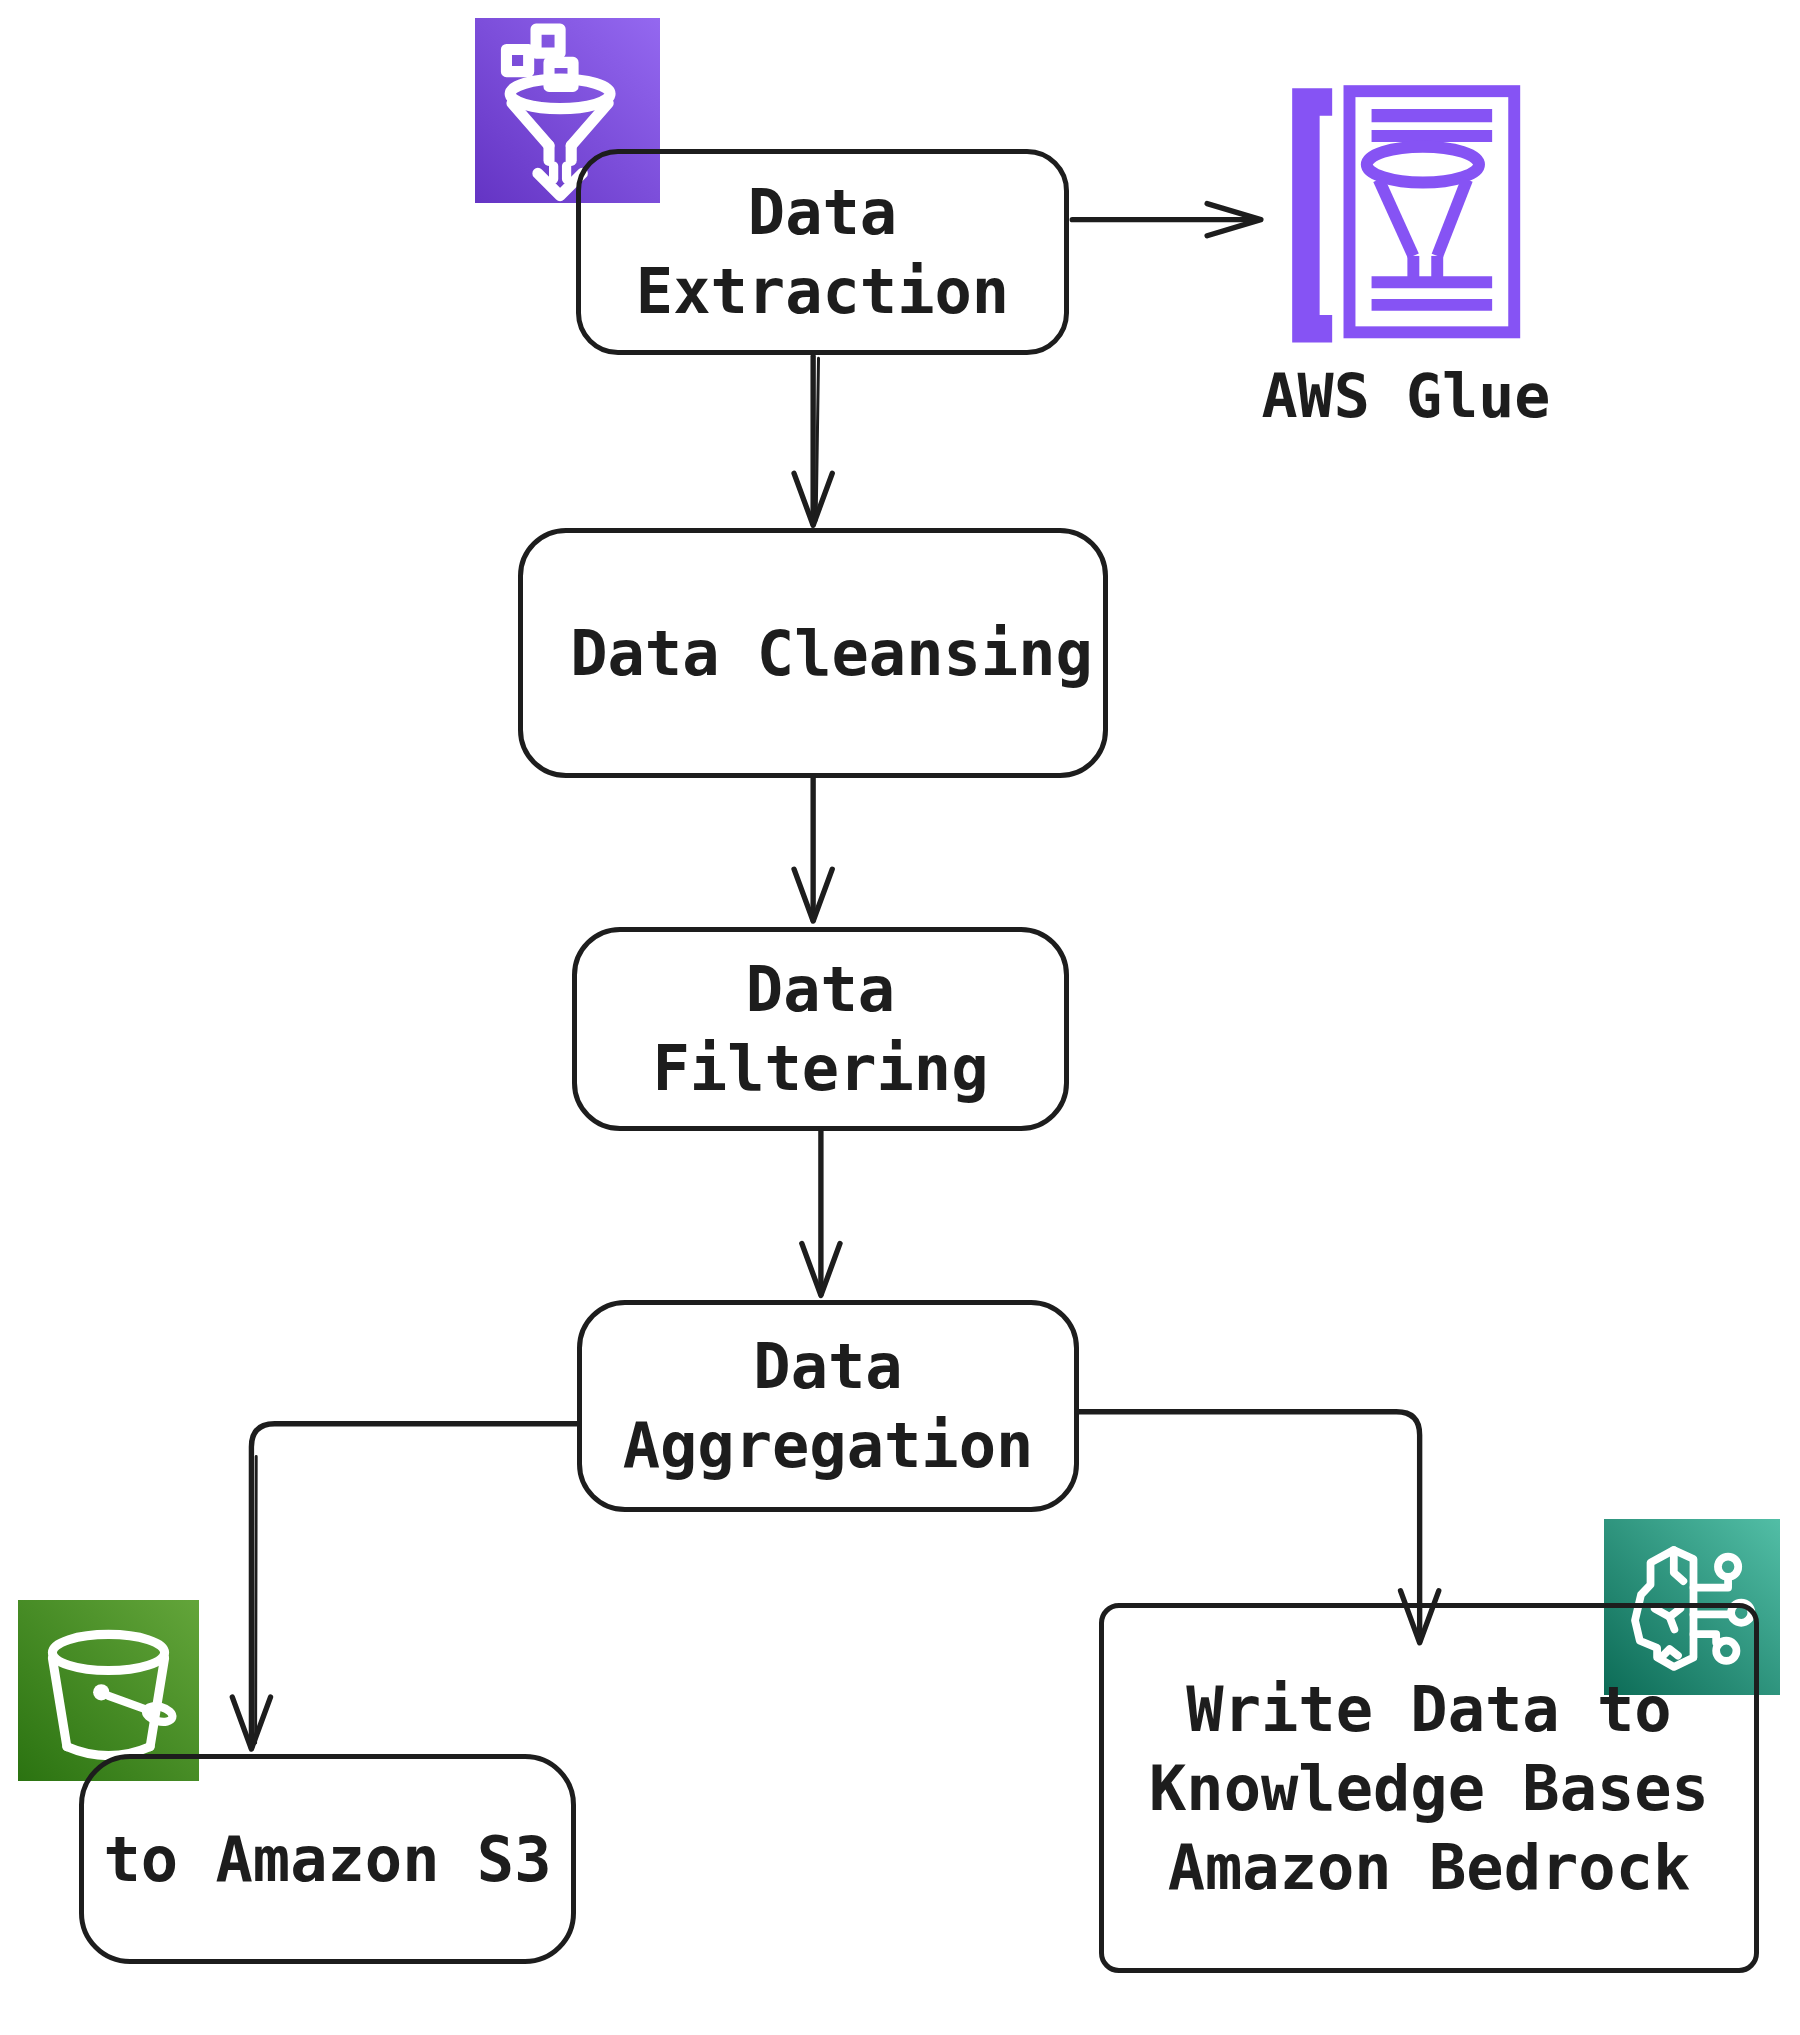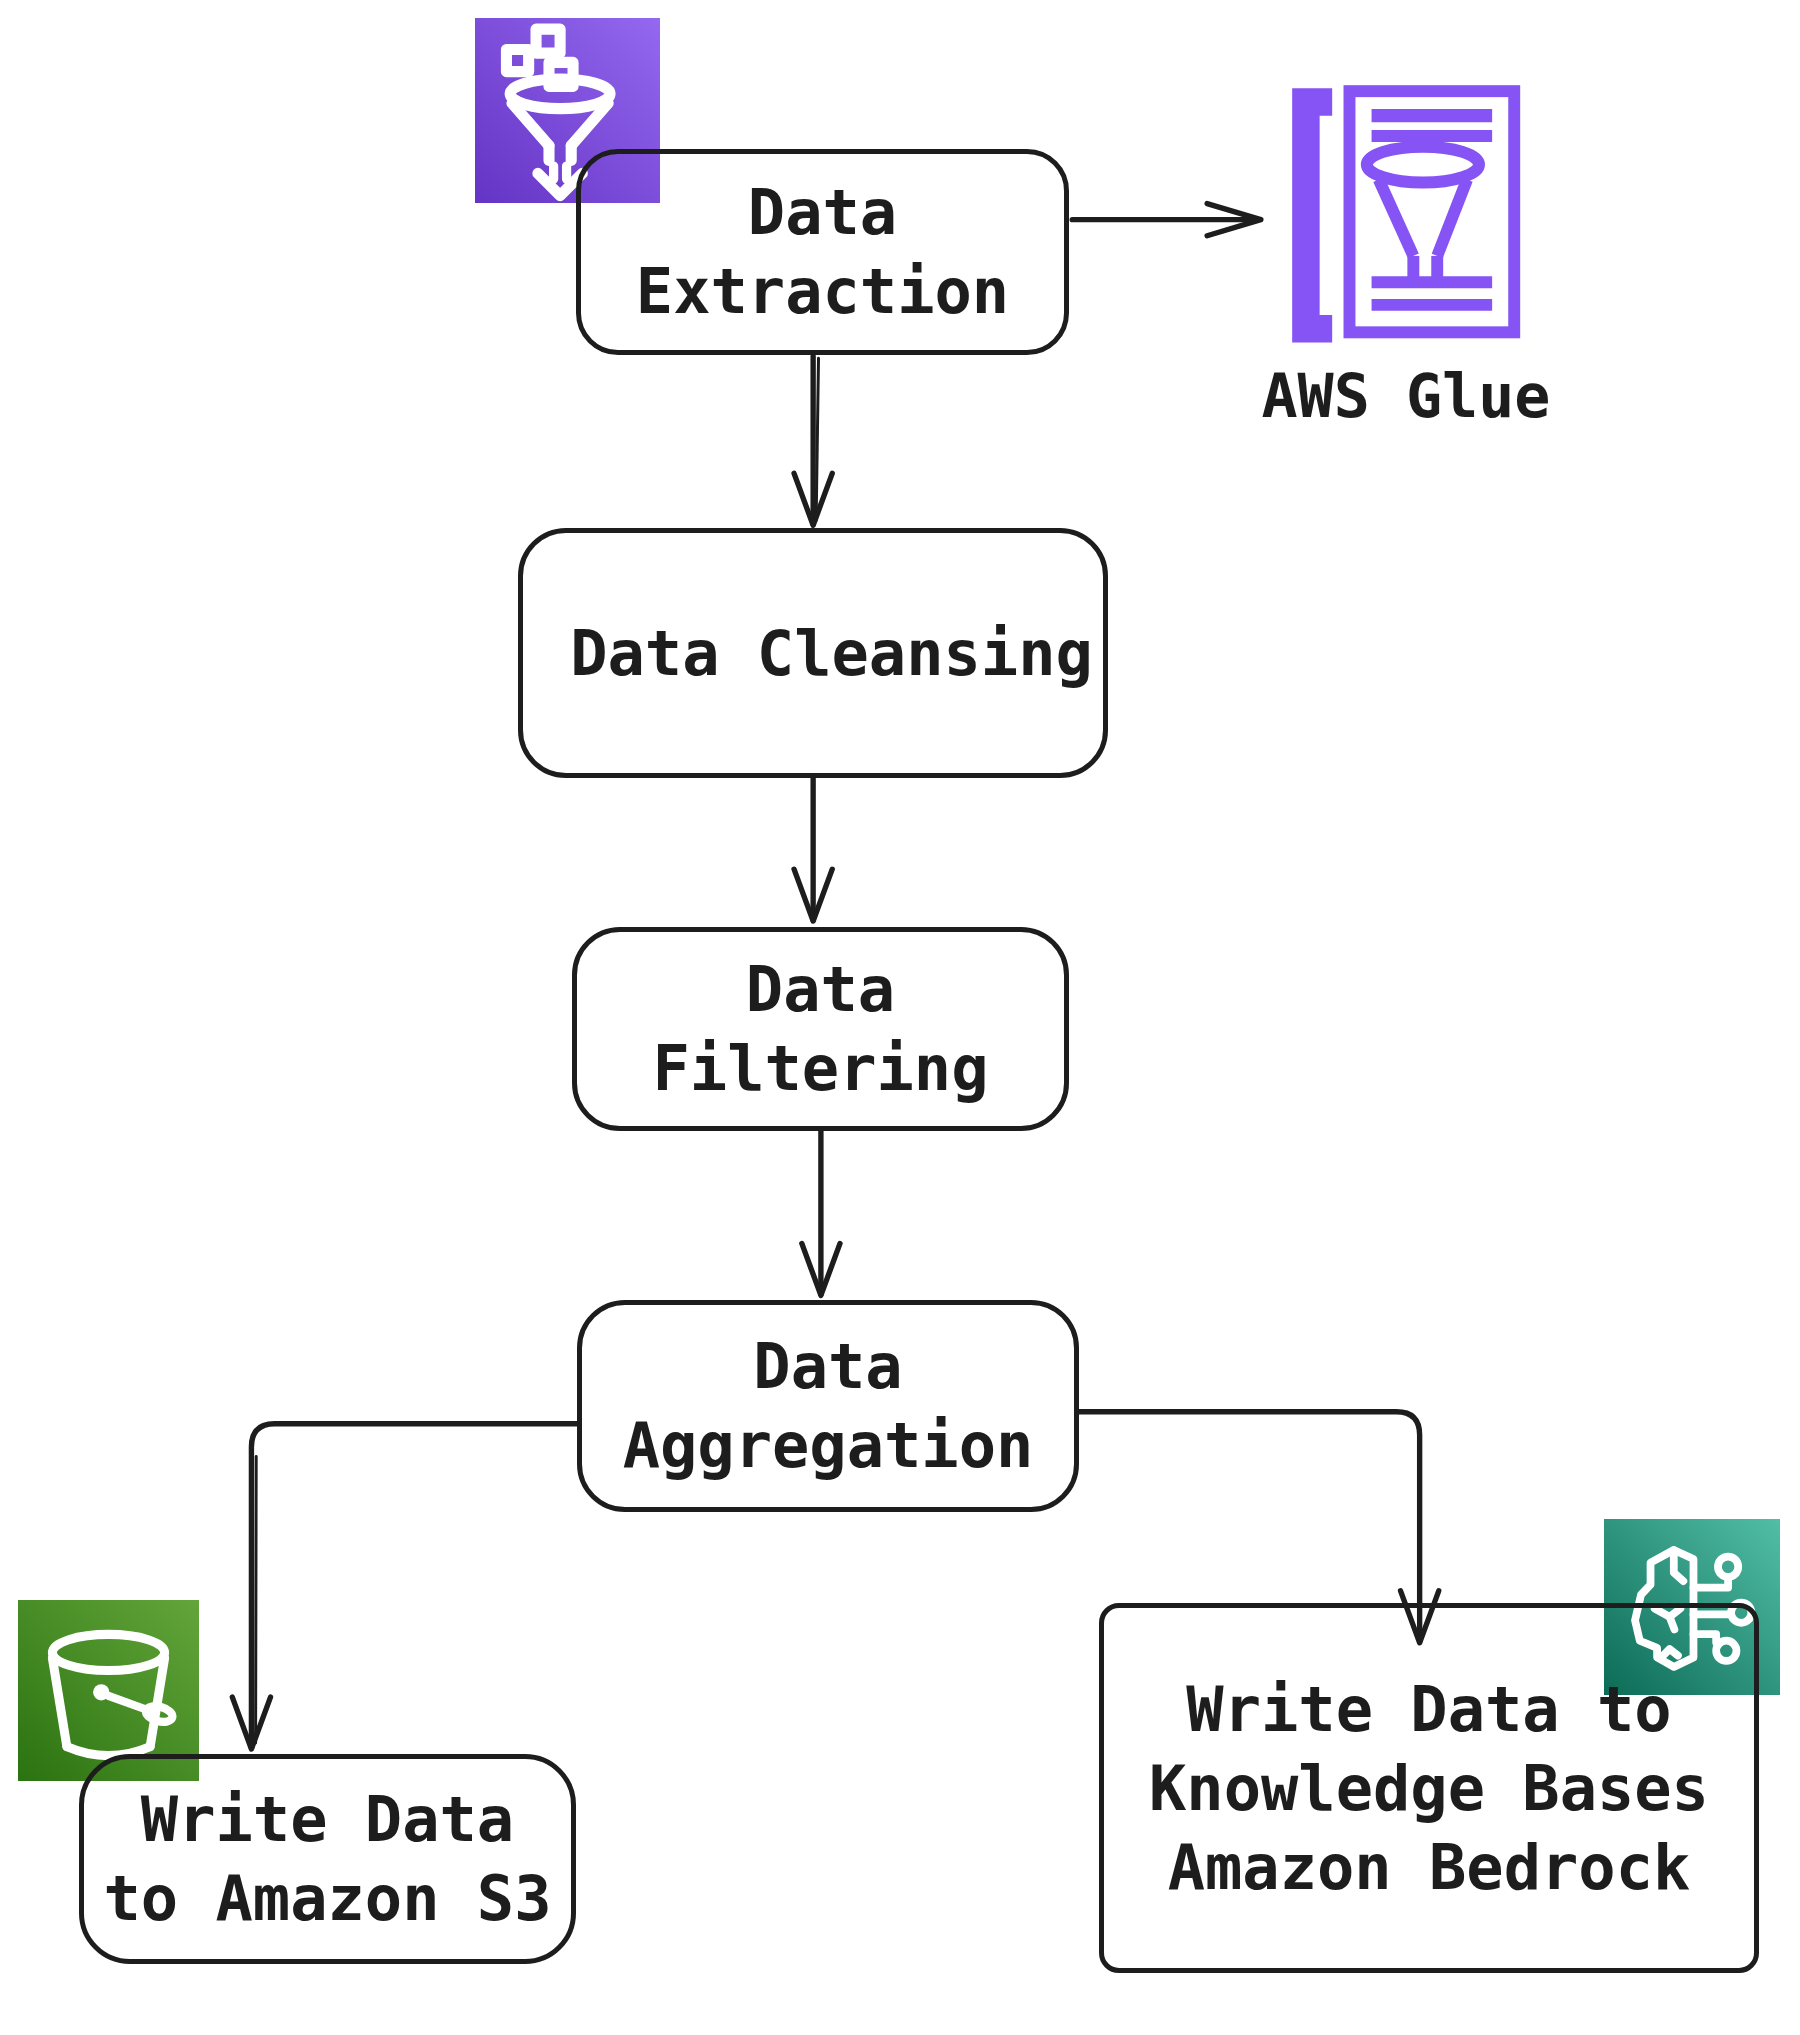--- a/index.html
+++ b/index.html
@@ -170,21 +170,20 @@
         <path d="M81,32 L73,81"></path>
         <path d="M27,81 Q50,91 73,81"></path>
         <circle cx="46" cy="51" r="4.5" fill="#ffffff" stroke="none"></circle>
         <path d="M50,53 L75,62" stroke-width="4.5"></path>
         <ellipse cx="78" cy="63" rx="7.5" ry="4" stroke-width="4.5" transform="rotate(15 78 63)"></ellipse>
       </g>
     </svg>
   </div>
 
   <div class="flow-box" id="box-s3">
-    <div>Write Data</div>
     <div>to Amazon S3</div>
   </div>
 
   <div class="icon-square" id="bedrock-square">
     <svg viewBox="0 0 295 295">
       <g class="white-stroke" stroke-width="13">
         <path d="M117,52 L150,67 L150,232 L117,248 L89,232 L89,216 L60,204 L52,170 L62,127 L78,110 L78,73 Z"></path>
         <path d="M117,52 L117,90 L133,104"></path>
         <path d="M85,150 L110,164 L128,150"></path>
         <path d="M110,164 L118,185"></path>

